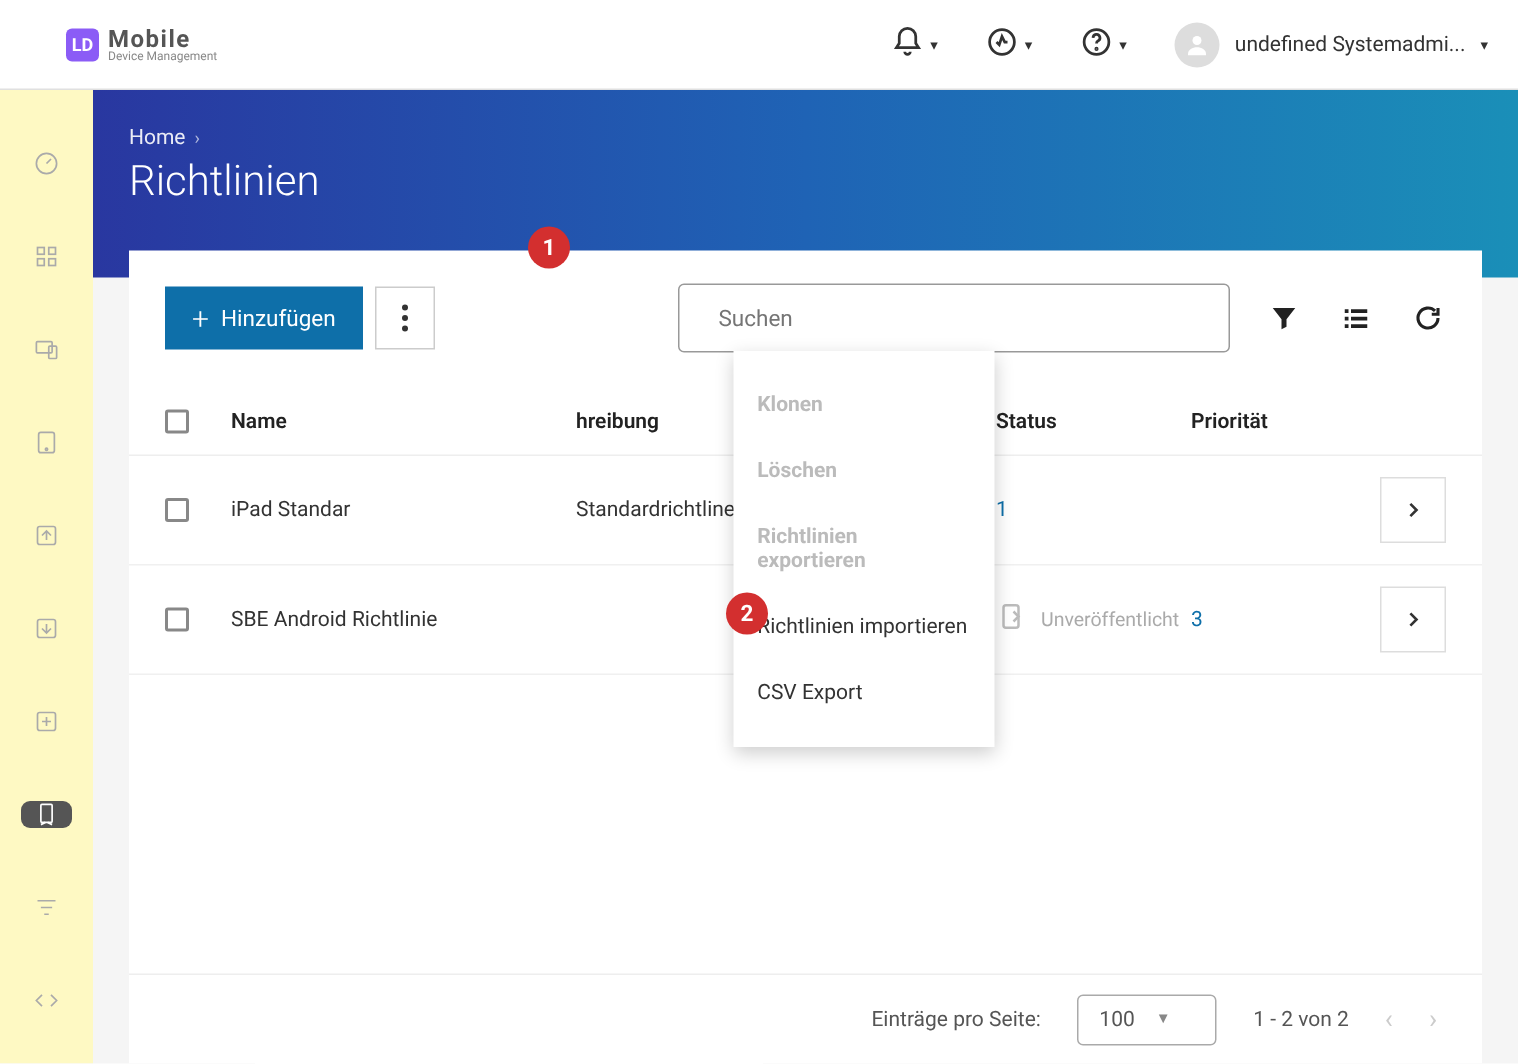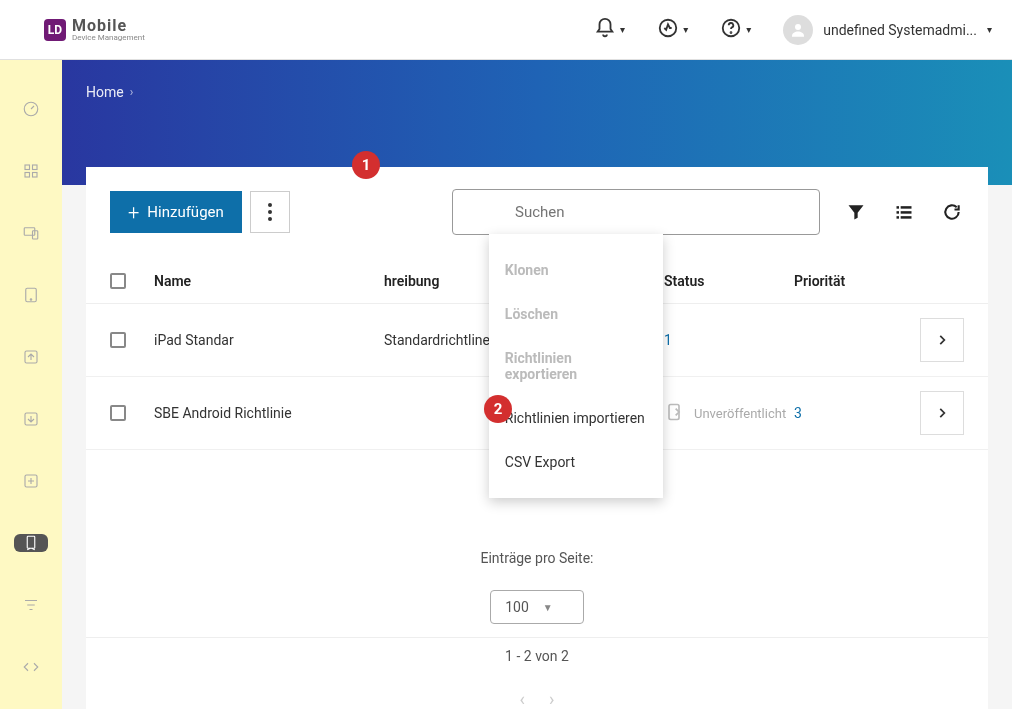--- a/index.html
+++ b/index.html
@@ -1,20 +1,20 @@
 <!DOCTYPE html>
 <html><head>
 <meta charset="utf-8">
 <style>
   * { box-sizing: border-box; margin: 0; padding: 0; font-family: -apple-system, BlinkMacSystemFont, "Segoe UI", Roboto, Arial, sans-serif; }
   body { background: #f5f5f5; width: 1012px; height: 709px; overflow: hidden; }
 
   .topbar { height: 60px; background: #fff; display: flex; align-items: center; padding: 0 20px 0 44px; border-bottom: 1px solid #e0e0e0; }
   .logo { display: flex; align-items: center; gap: 6px; }
-  .logo-badge { width: 22px; height: 22px; background: #701a75; border-radius: 4px; color: #fff; font-weight: bold; font-size: 12px; display: flex; align-items: center; justify-content: center; }
+  .logo-badge { width: 22px; height: 22px; background: #8b5cf6; border-radius: 4px; color: #fff; font-weight: bold; font-size: 12px; display: flex; align-items: center; justify-content: center; }
   .logo-text { display: flex; flex-direction: column; line-height: 1; }
   .logo-title { font-size: 16px; color: #555; font-weight: 700; letter-spacing: 1px; }
   .logo-sub { font-size: 8px; color: #888; }
   .topbar-spacer { flex: 1; }
   .topbar-icons { display: flex; align-items: center; gap: 32px; margin-right: 32px; }
   .top-icon { display: flex; align-items: center; gap: 4px; cursor: pointer; }
   .top-icon svg { width: 22px; height: 22px; }
   .chev { font-size: 10px; color: #333; }
   .user-area { display: flex; align-items: center; gap: 10px; cursor: pointer; }
   .avatar { width: 30px; height: 30px; border-radius: 50%; background: #ddd; display: flex; align-items: center; justify-content: center; }
@@ -43,21 +43,21 @@
   .more-btn { width: 40px; height: 42px; border: 1px solid #ccc; background: #fff; display: flex; align-items: center; justify-content: center; cursor: pointer; position: relative; }
   .dots { display: flex; flex-direction: column; gap: 3px; }
   .dots span { width: 4px; height: 4px; background: #333; border-radius: 50%; }
 
   .badge { position: absolute; width: 28px; height: 28px; background: #d32f2f; border-radius: 50%; color: #fff; font-weight: bold; display: flex; align-items: center; justify-content: center; font-size: 15px; z-index: 20; }
   .badge-1 { top: -16px; left: 266px; }
   .badge-2 { top: 228px; left: 398px; }
 
   .search-wrap { margin-left: auto; display: flex; align-items: center; gap: 24px; }
   .search-box { width: 368px; height: 46px; border: 1px solid #999; border-radius: 4px; display: flex; align-items: center; padding: 0 14px; gap: 12px; }
-  .search-box input { border: none; outline: none; flex: 1; font-size: 15px; color: #666; margin-left: 36px; }
+  .search-box input { border: none; outline: none; flex: 1; font-size: 15px; color: #666; }
   .action-icon { cursor: pointer; display: flex; align-items: center; justify-content: center; width: 24px; }
   .action-icon svg { width: 20px; height: 20px; }
 
   .menu-popup { position: absolute; top: 42px; left: 238px; width: 174px; background: #fff; box-shadow: 0 4px 12px rgba(0,0,0,0.2); z-index: 10; padding: 14px 0; }
   .menu-item { padding: 14px 16px; font-size: 14px; color: #333; cursor: pointer; }
   .menu-item.disabled { color: #bbb; cursor: default; font-weight: bold; }
   .menu-item.highlighted { border: 3px solid #d32f2f; border-radius: 8px; margin: 4px 4px; padding: 12px 12px; }
 
   .table { margin-top: 24px; flex: 1; }
   .thead { display: flex; padding: 14px 24px; font-weight: 600; font-size: 14px; color: #222; border-bottom: 1px solid #eee; }
@@ -73,21 +73,21 @@
   .checkbox { width: 16px; height: 16px; border: 2px solid #888; border-radius: 2px; }
   .plat-icon { width: 26px; height: 26px; border-radius: 5px; display: flex; align-items: center; justify-content: center; font-size: 10px; font-weight: bold;}
   .plat-ios { background: #222; color:#fff;}
   .plat-android { background: #fff; border: 1px solid #333;}
   .plat-android svg { width: 14px; height: 14px;}
   .status-published { color: #71a71a; font-size: 13px;}
   .status-unpublished { color: #aaa; font-size: 13px;}
   .stat-icon-pub svg { stroke: #71a71a;}
   .stat-icon-unp svg { stroke: #bbb;}
 
-  .pager { height: 72px; border-top: 1px solid #eee; display: flex; align-items: center; justify-content: flex-end; padding: 0 30px; gap: 24px; font-size: 14px; color: #555; flex-direction: column; }
+  .pager { height: 60px; border-top: 1px solid #eee; display: flex; align-items: center; justify-content: flex-end; padding: 0 30px; gap: 24px; font-size: 14px; color: #555; }
   .page-select { border: 1px solid #aaa; border-radius: 4px; padding: 8px 30px 8px 14px; position: relative; display: flex; align-items: center; gap: 14px;}
   .page-arrows { display: flex; gap: 24px; color: #ccc; font-size: 18px;}
 </style>
 </head>
 <body>
 
 <div class="topbar">
   <div class="logo">
     <div class="logo-badge">LD</div>
     <div class="logo-text">
@@ -209,20 +209,21 @@
       </div>
     <div class="sidebar-version">5.18.2</div>
   </div>
 
   <div class="main">
     <div class="hero">
       <div class="breadcrumb">
         <span>Home</span>
         <span class="breadcrumb-chev">›</span>
       </div>
+      <div class="page-title">Richtlinien</div>
     </div>
 
     <div class="content-card">
       <div class="badge badge-1">1</div>
       <div class="badge badge-2">2</div>
 
       <div class="toolbar">
         <button class="add-btn">
           <span class="plus">+</span>
           <span>Hinzufügen</span>

